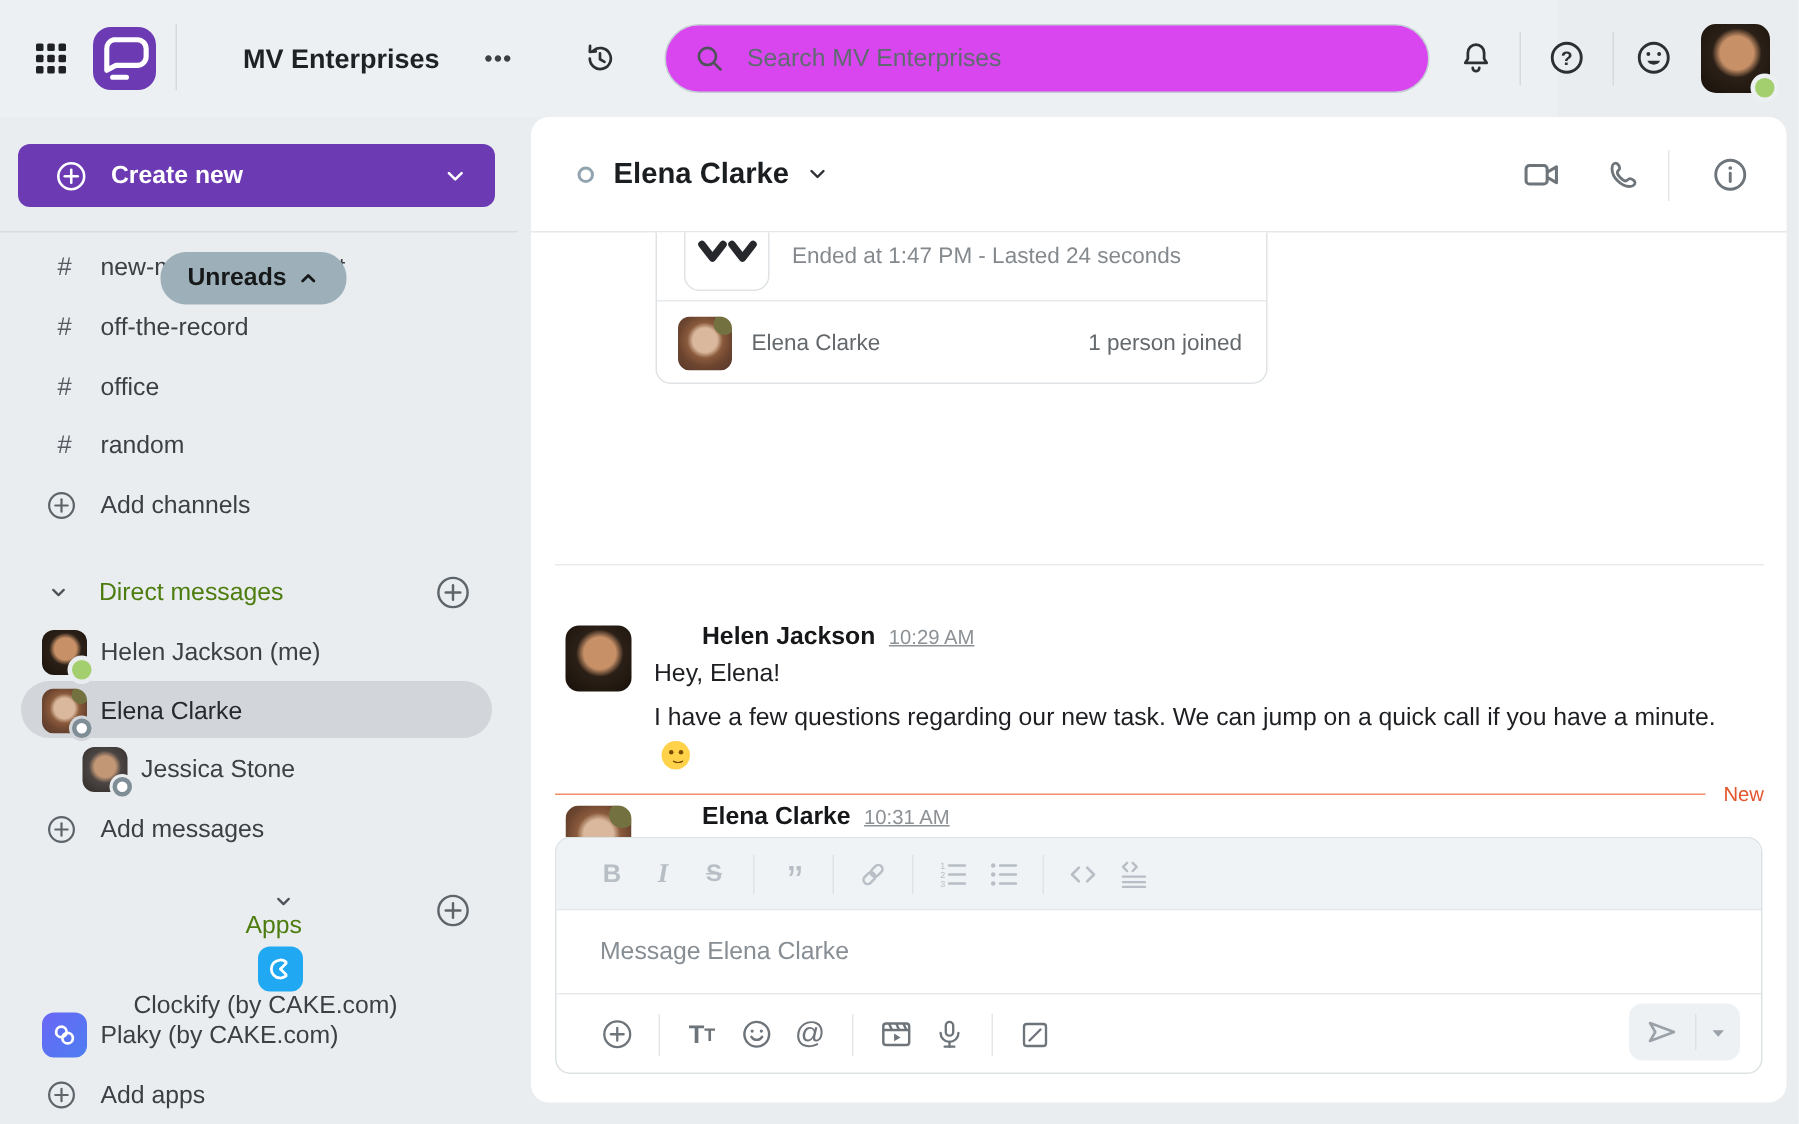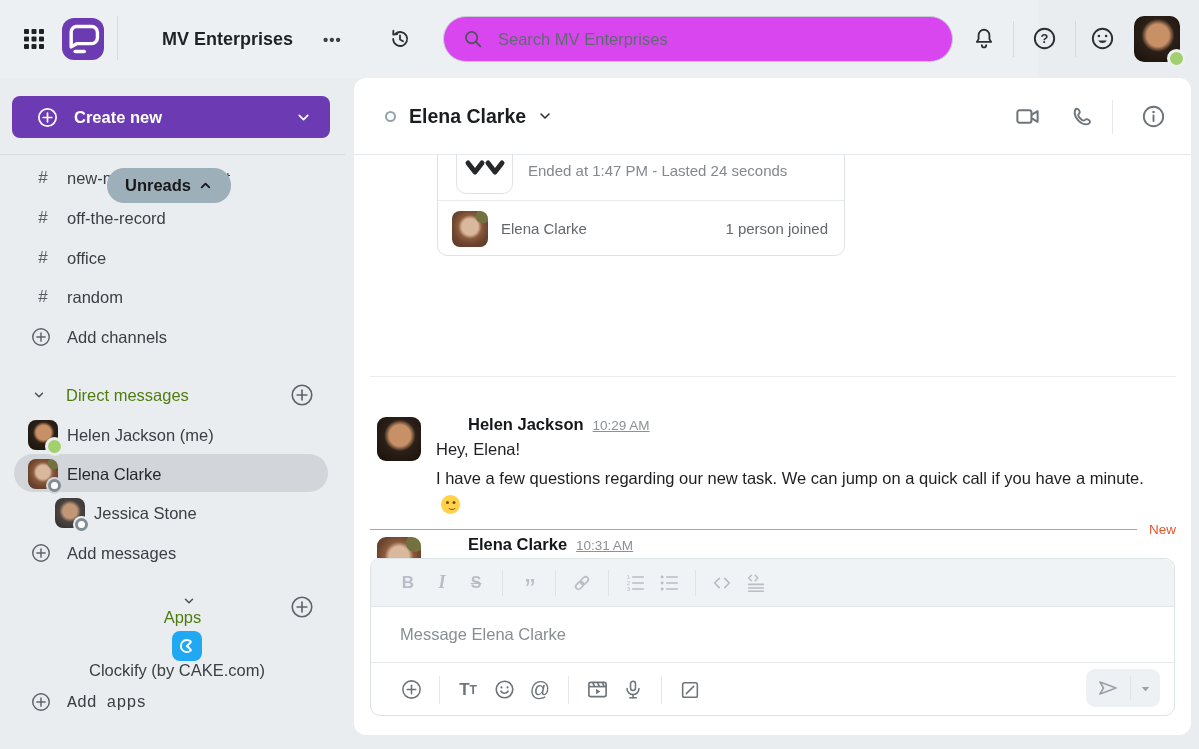--- a/index.html
+++ b/index.html
@@ -315,21 +315,30 @@
   <div class="side-row" style="top:553px;flex-direction:column;">
     <span class="app-icon app-clockify">
       <svg width="20" height="20" viewBox="0 0 24 24" fill="none" stroke="#fff" stroke-width="2.2" stroke-linecap="round">
         <path d="M16.5 6.5 a7.2 7.2 0 1 0 0 11"></path>
         <line x1="12" y1="12" x2="16.5" y2="7.5"></line>
         <line x1="12" y1="12" x2="16.5" y2="16.5"></line>
       </svg>
     </span>
     <span class="row-lbl">Clockify (by CAKE.com)</span>
   </div>
-  <div class="side-row" style="top:604px;font-family:Liberation Mono, monospace;">
+  <div class="side-row" style="top:592px;">
+    <span class="app-icon app-plaky">
+      <svg width="20" height="20" viewBox="0 0 24 24" fill="none" stroke="#fff" stroke-width="2.2">
+        <circle cx="9.5" cy="9.5" r="4.2"></circle>
+          <circle cx="14.5" cy="14.5" r="4.2"></circle>
+      </svg>
+    </span>
+    <span class="row-lbl">Plaky (by CAKE.com)</span>
+  </div>
+  <div class="side-row" style="top:632px;">
     <span class="add-ic">
       <svg width="22" height="22" viewBox="0 0 24 24" fill="none" stroke="currentColor" stroke-width="1.6" stroke-linecap="round">
         <circle cx="12" cy="12" r="9"></circle>
           <line x1="12" y1="7.5" x2="12" y2="16.5"></line>
           <line x1="7.5" y1="12" x2="16.5" y2="12"></line>
       </svg>
     </span>
     <span class="add-lbl">Add apps</span>
   </div>
 </div>

